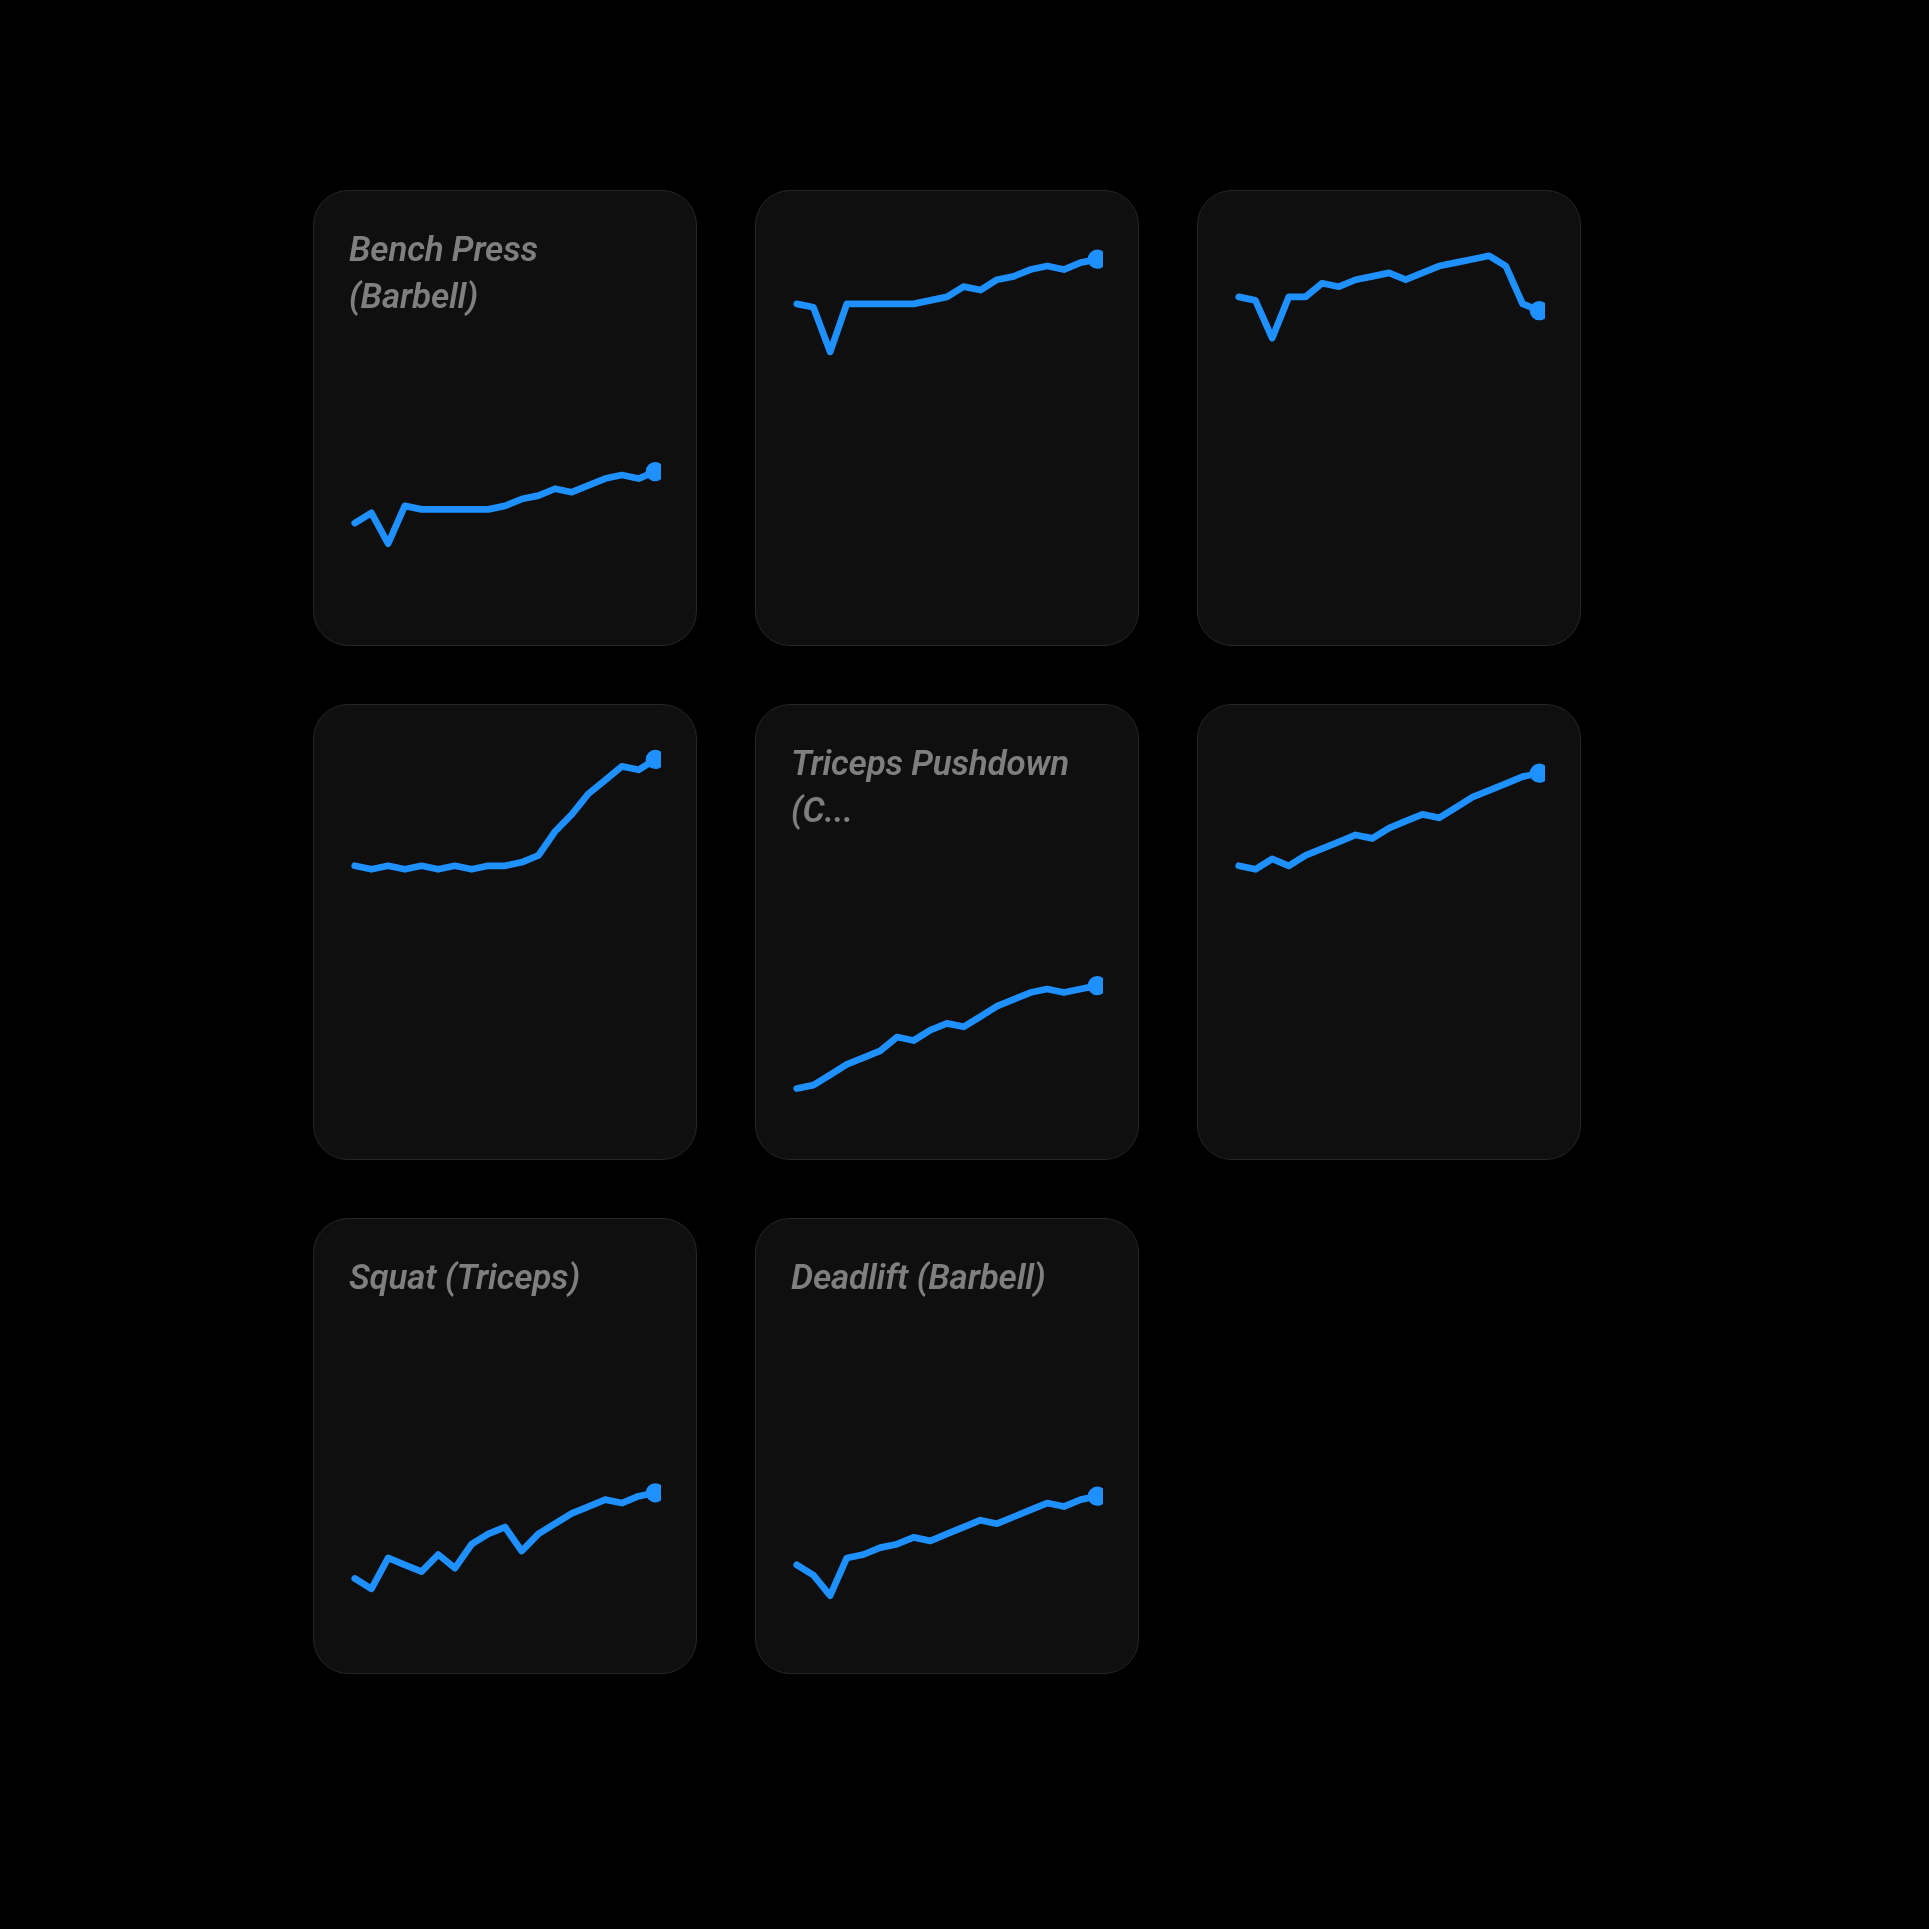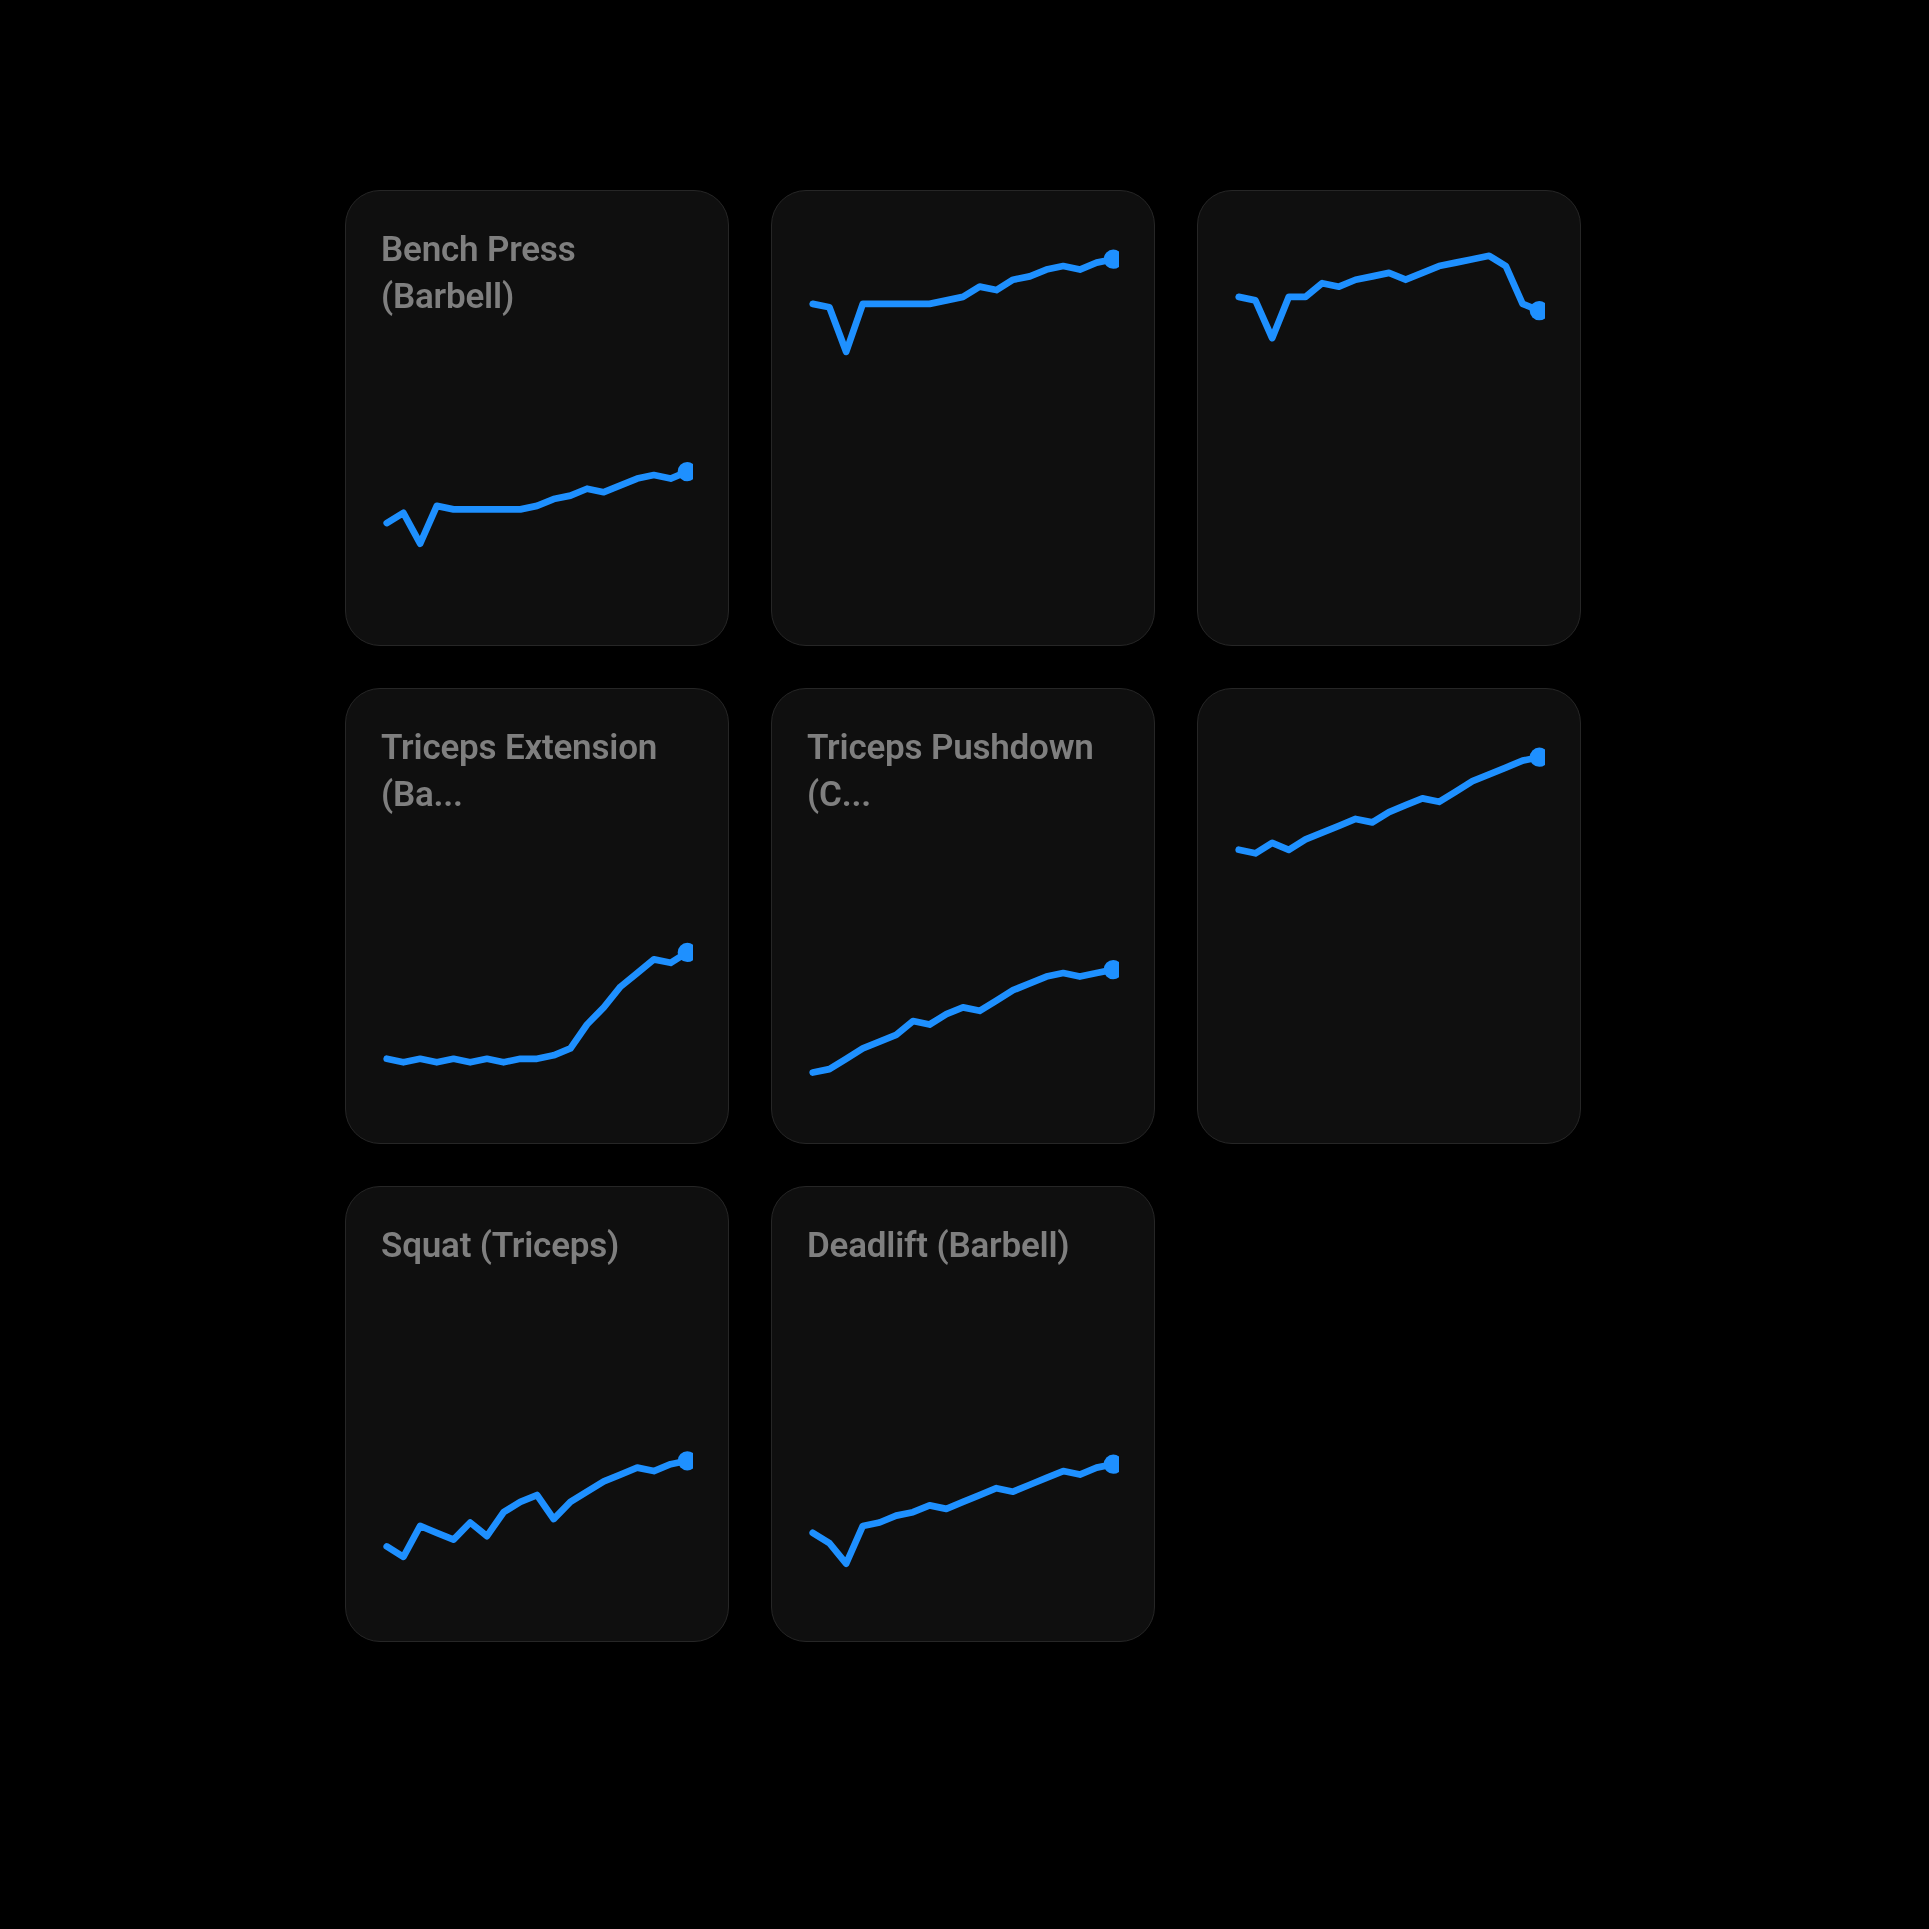--- a/index.html
+++ b/index.html
@@ -7,26 +7,27 @@
     padding: 0;
     width: 1929px;
     height: 1929px;
     background: #000000;
     font-family: -apple-system, BlinkMacSystemFont, "Segoe UI", Roboto, Helvetica, Arial, sans-serif;
     overflow: hidden;
   }
   .grid {
     position: absolute;
     top: 190px;
-    left: 345px;
+    left: 313px;
     width: 1270px;
     display: grid;
     grid-template-columns: repeat(3, 384px);
     grid-template-rows: repeat(3, 456px);
-    gap: 42px;
+    gap: 58px;
+    font-style: italic;
   }
   .card {
     background: #0f0f0f;
     border: 1.9px solid #262626;
     border-radius: 35px;
     padding: 35px 35px 27px 35px;
     box-sizing: border-box;
     display: flex;
     flex-direction: column;
     justify-content: space-between;
@@ -68,21 +69,20 @@
         <circle cx="320.0" cy="34.5" r="10" fill="#1e90ff"></circle>
       </svg>
   </div>
   <div class="card">
     <svg class="spark" viewBox="0 0 326 190" preserveAspectRatio="none">
         <path d="M6.0 73.6 L23.4 77.2 L40.9 116.4 L58.3 73.6 L75.8 73.6 L93.2 59.4 L110.7 63.0 L128.1 55.8 L145.6 52.3 L163.0 48.7 L180.4 55.8 L197.9 48.7 L215.3 41.6 L232.8 38.0 L250.2 34.5 L267.7 30.9 L285.1 41.6 L302.6 80.8 L320.0 87.9" fill="none" stroke="#1e90ff" stroke-width="7" stroke-linecap="round" stroke-linejoin="round"></path>
         <circle cx="320.0" cy="87.9" r="10" fill="#1e90ff"></circle>
       </svg>
   </div>
   <div class="card">
-    <div class="title">Triceps Extension (Ba...</div>
     <svg class="spark" viewBox="0 0 326 190" preserveAspectRatio="none">
         <path d="M6.0 130.6 L23.4 134.2 L40.9 130.6 L58.3 134.2 L75.8 130.6 L93.2 134.2 L110.7 130.6 L128.1 134.2 L145.6 130.6 L163.0 130.6 L180.4 127.0 L197.9 119.9 L215.3 95.0 L232.8 77.2 L250.2 55.8 L267.7 41.6 L285.1 27.4 L302.6 30.9 L320.0 20.2" fill="none" stroke="#1e90ff" stroke-width="7" stroke-linecap="round" stroke-linejoin="round"></path>
         <circle cx="320.0" cy="20.2" r="10" fill="#1e90ff"></circle>
       </svg>
   </div>
   <div class="card">
     <div class="title">Triceps Pushdown (C...</div>
     <svg class="spark" viewBox="0 0 326 190" preserveAspectRatio="none">
         <path d="M6.0 144.8 L23.4 141.3 L40.9 130.6 L58.3 119.9 L75.8 112.8 L93.2 105.7 L110.7 91.4 L128.1 95.0 L145.6 84.3 L163.0 77.2 L180.4 80.8 L197.9 70.1 L215.3 59.4 L232.8 52.3 L250.2 45.2 L267.7 41.6 L285.1 45.2 L302.6 41.6 L320.0 38.0" fill="none" stroke="#1e90ff" stroke-width="7" stroke-linecap="round" stroke-linejoin="round"></path>
         <circle cx="320.0" cy="38.0" r="10" fill="#1e90ff"></circle>

